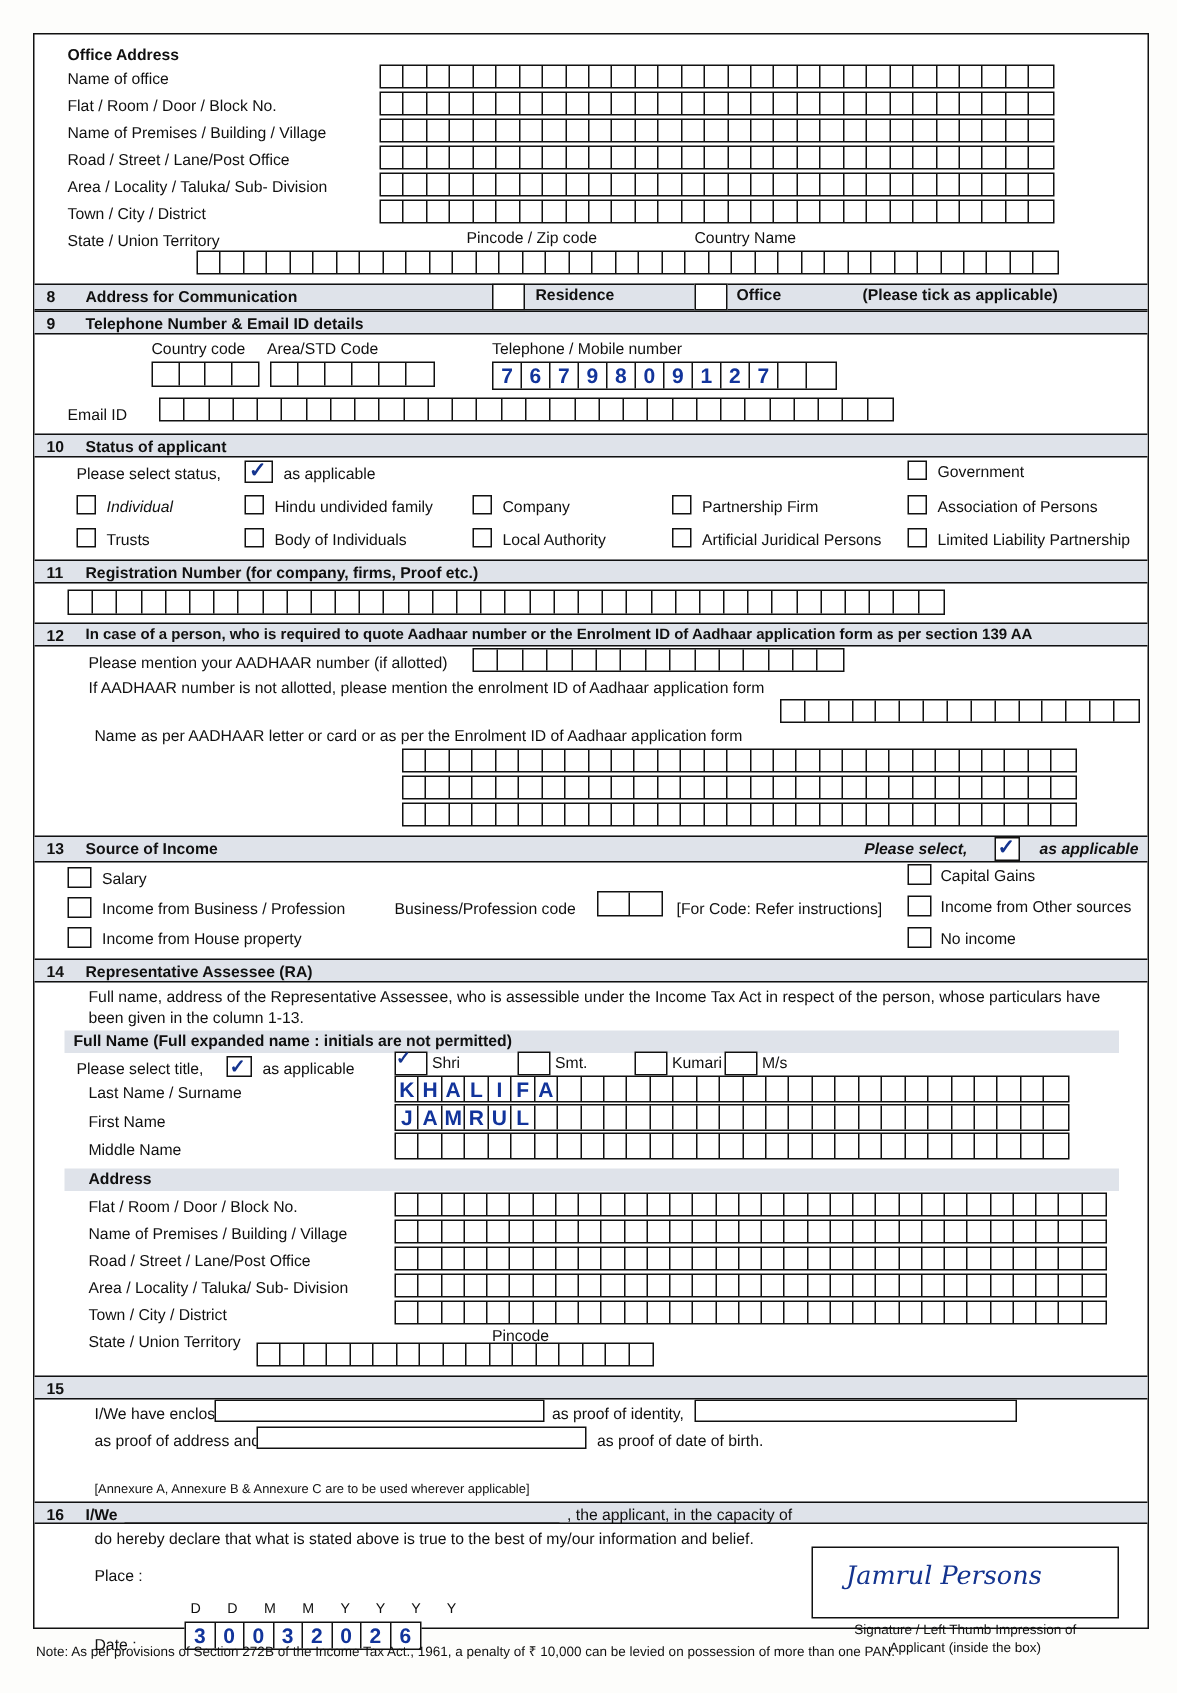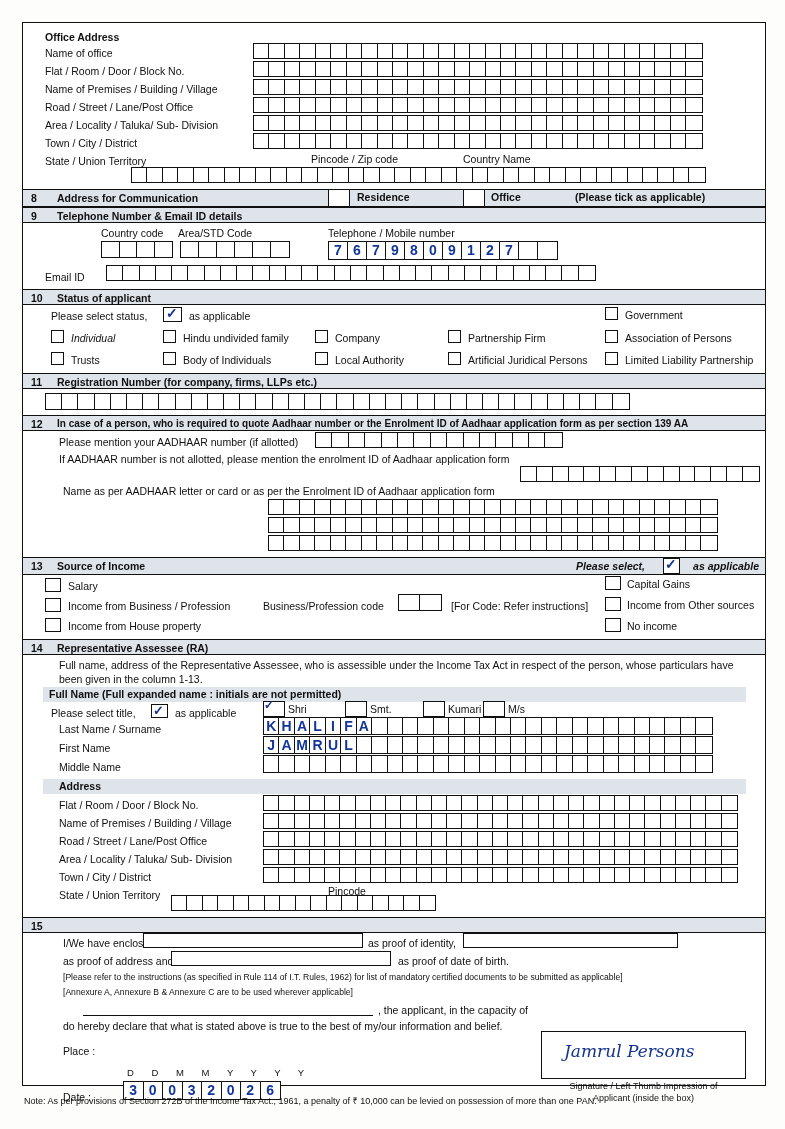--- a/index.html
+++ b/index.html
@@ -478,21 +478,21 @@
     <div class="lbl" style="left:160px; top:331px;">Body of Individuals</div>
     <div class="chk" style="left:292px; top:329px;"></div>
     <div class="lbl" style="left:312px; top:331px;">Local Authority</div>
     <div class="chk" style="left:425px; top:329px;"></div>
     <div class="lbl" style="left:445px; top:331px;">Artificial Juridical Persons</div>
     <div class="chk" style="left:582px; top:329px;"></div>
     <div class="lbl" style="left:602px; top:331px;">Limited Liability Partnership</div>
 
     <div class="band" style="top:350px; height:16px;">
       <span class="num">11</span>
-      <span class="txt">Registration Number (for company, firms, LLPs etc.)</span>
+      <span class="txt">Registration Number (for company, firms, Proof etc.)</span>
     </div>
     <div class="comb" id="reg" style="left:22px; top:370px; width:585px; height:17px;">
         <i style="width: 2.77778%;"></i>
         <i style="width: 2.77778%;"></i>
         <i style="width: 2.77778%;"></i>
         <i style="width: 2.77778%;"></i>
         <i style="width: 2.77778%;"></i>
         <i style="width: 2.77778%;"></i>
         <i style="width: 2.77778%;"></i>
         <i style="width: 2.77778%;"></i>
@@ -1014,23 +1014,26 @@
     <div class="band" style="top:894px; height:16px;">
       <span class="num">15</span>
     </div>
     <div class="lbl" style="left:40px; top:914px;">I/We have enclosed</div>
     <div class="lineinput" style="left:120px; top:910px; width:220px; height:15px;"></div>
     <div class="lbl" style="left:345px; top:914px;">as proof of identity,</div>
     <div class="lineinput" style="left:440px; top:910px; width:215px; height:15px;"></div>
     <div class="lbl" style="left:40px; top:932px;">as proof of address and</div>
     <div class="lineinput" style="left:148px; top:928px; width:220px; height:15px;"></div>
     <div class="lbl" style="left:375px; top:932px;">as proof of date of birth.</div>
-    <div class="lbl tiny" style="left:40px; top:949px;">[Please refer to the instructions (as specified in Rule 114 of I.T. Rules, 1962) for list of mandatory certified documents to be submitted as applicable]</div>
     <div class="lbl tiny" style="left:40px; top:964px;">[Annexure A,  Annexure B &amp; Annexure C are to be used wherever applicable]</div>
 
+    <div class="band" style="top:978px; height:15px;">
+      <span class="num">16</span>
+      <span class="txt">I/We</span>
+    </div>
     <div class="lineinput" style="left:60px; top:978px; width:290px; height:15px; background:transparent; border:none; border-bottom:1px solid #111;"></div>
     <div class="lbl" style="left:355px; top:981px;">, the applicant, in the capacity of</div>
     <div class="lineinput" style="left:498px; top:978px; width:0px; height:15px; border:none;"></div>
     <div class="lbl" style="left:40px; top:997px;">do hereby declare that what is stated above is true to the best of my/our information and belief.</div>
 
     <div class="lbl" style="left:40px; top:1022px;">Place :</div>
 
     <div class="lbl" style="left:40px; top:1068px;">Date  :</div>
     <div class="lbl smalltxt" style="left:104px; top:1044px; letter-spacing:7.5px;">D D M M Y Y Y Y</div>
     <div class="comb" id="dt" style="left:100px; top:1058px; width:158px; height:19px;">

